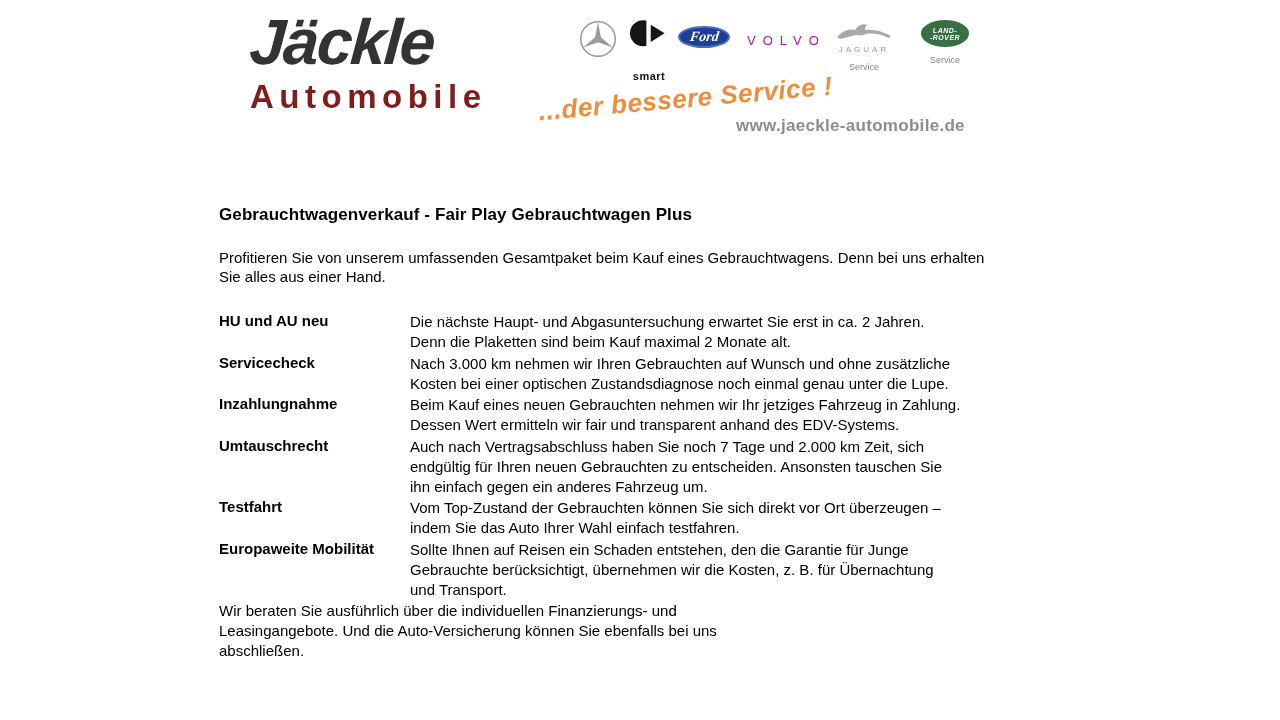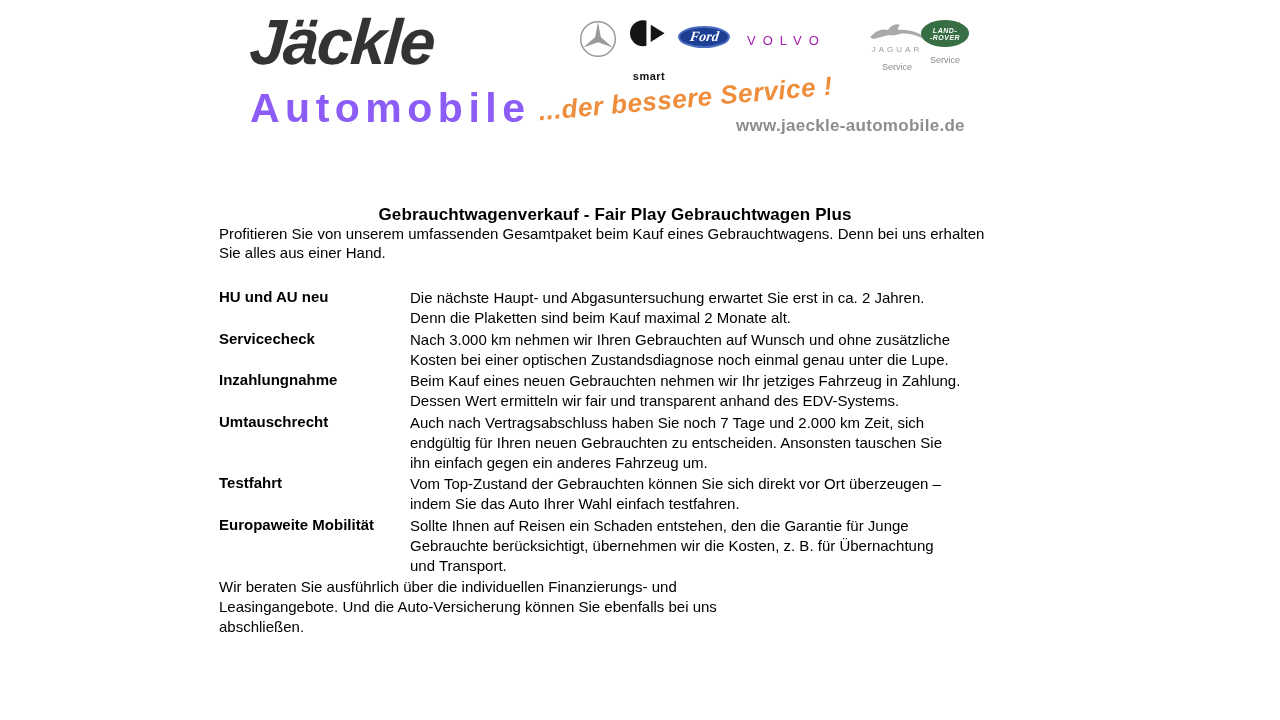--- a/index.html
+++ b/index.html
@@ -12,31 +12,31 @@
   
   .site-header { position: absolute; left: 0; top: 0; width: 1280px; height: 150px; }
 
   .brandmark { position: absolute; left: 250px; top: 10px; width: 290px; }
   .brandmark-line1 {
     font-size: 64px; font-weight: bold; font-style: italic;
     color: #333333; letter-spacing: -2px; transform: skewX(-4deg);
     line-height: 1; white-space: nowrap;
   }
   .brandmark-line2 {
-    font-size: 41px; font-weight: bold; color: #8b5cf6;
-    letter-spacing: 5.5px; margin-top: 11px; white-space: nowrap;
+    font-size: 33px; font-weight: bold; color: #7f1d1d;
+    letter-spacing: 5.5px; margin-top: 4px; white-space: nowrap;
   }
 
   .brands-row { position: absolute; left: 575px; top: 16px; height: 60px; }
   .brand { position: absolute; text-align: center; }
   .brand-mercedes { left: 4px; top: 4px; }
   .brand-smart   { left: 55px; top: 4px; }
   .brand-ford    { left: 103px; top: 10px; }
   .brand-volvo   { left: 172px; top: 15px; }
-  .brand-jaguar  { left: 292px; top: 6px; width: 60px; }
+  .brand-jaguar  { left: 259px; top: 6px; width: 60px; }
   .brand-landrover { left: 346px; top: 4px; width: 48px; }
 
   .smart-label { display: block; font-size: 11px; font-weight: bold; color: #111; margin-top: 16px; letter-spacing: 0.5px; }
   .ford-oval {
     width: 52px; height: 22px; border-radius: 50%;
     background: #1c3f94; border: 2px solid #4a6cc0;
     display: flex; align-items: center; justify-content: center;
   }
   .ford-label {
     font-family: "Liberation Serif", serif; font-style: italic; font-weight: bold;
@@ -59,22 +59,22 @@
     letter-spacing: 0.5px;
   }
   .website {
     position: absolute; left: 736px; top: 116px;
     font-size: 17px; font-weight: bold; color: #8d8d8d; letter-spacing: 0.3px;
   }
 
   
   .main-content { position: absolute; left: 219px; top: 205px; width: 792px; }
   .page-title {
-    font-size: 17px; font-weight: bold; text-align: center;
-    width: 100%; letter-spacing: 0.1px;
+    font-size: 17px; font-weight: bold; text-align: left;
+    width: 100%; margin-bottom: 24px; letter-spacing: 0.1px;
   }
   .intro {
     font-size: 15px; line-height: 18.5px; width: 780px; margin-bottom: 26px;
   }
   .feature-list { display: flex; flex-direction: column; gap: 1.5px; }
   .feature-row { display: flex; }
   .feature-term {
     width: 191px; flex: 0 0 191px; font-size: 15px; font-weight: bold;
     line-height: 18.5px; white-space: nowrap;
   }

